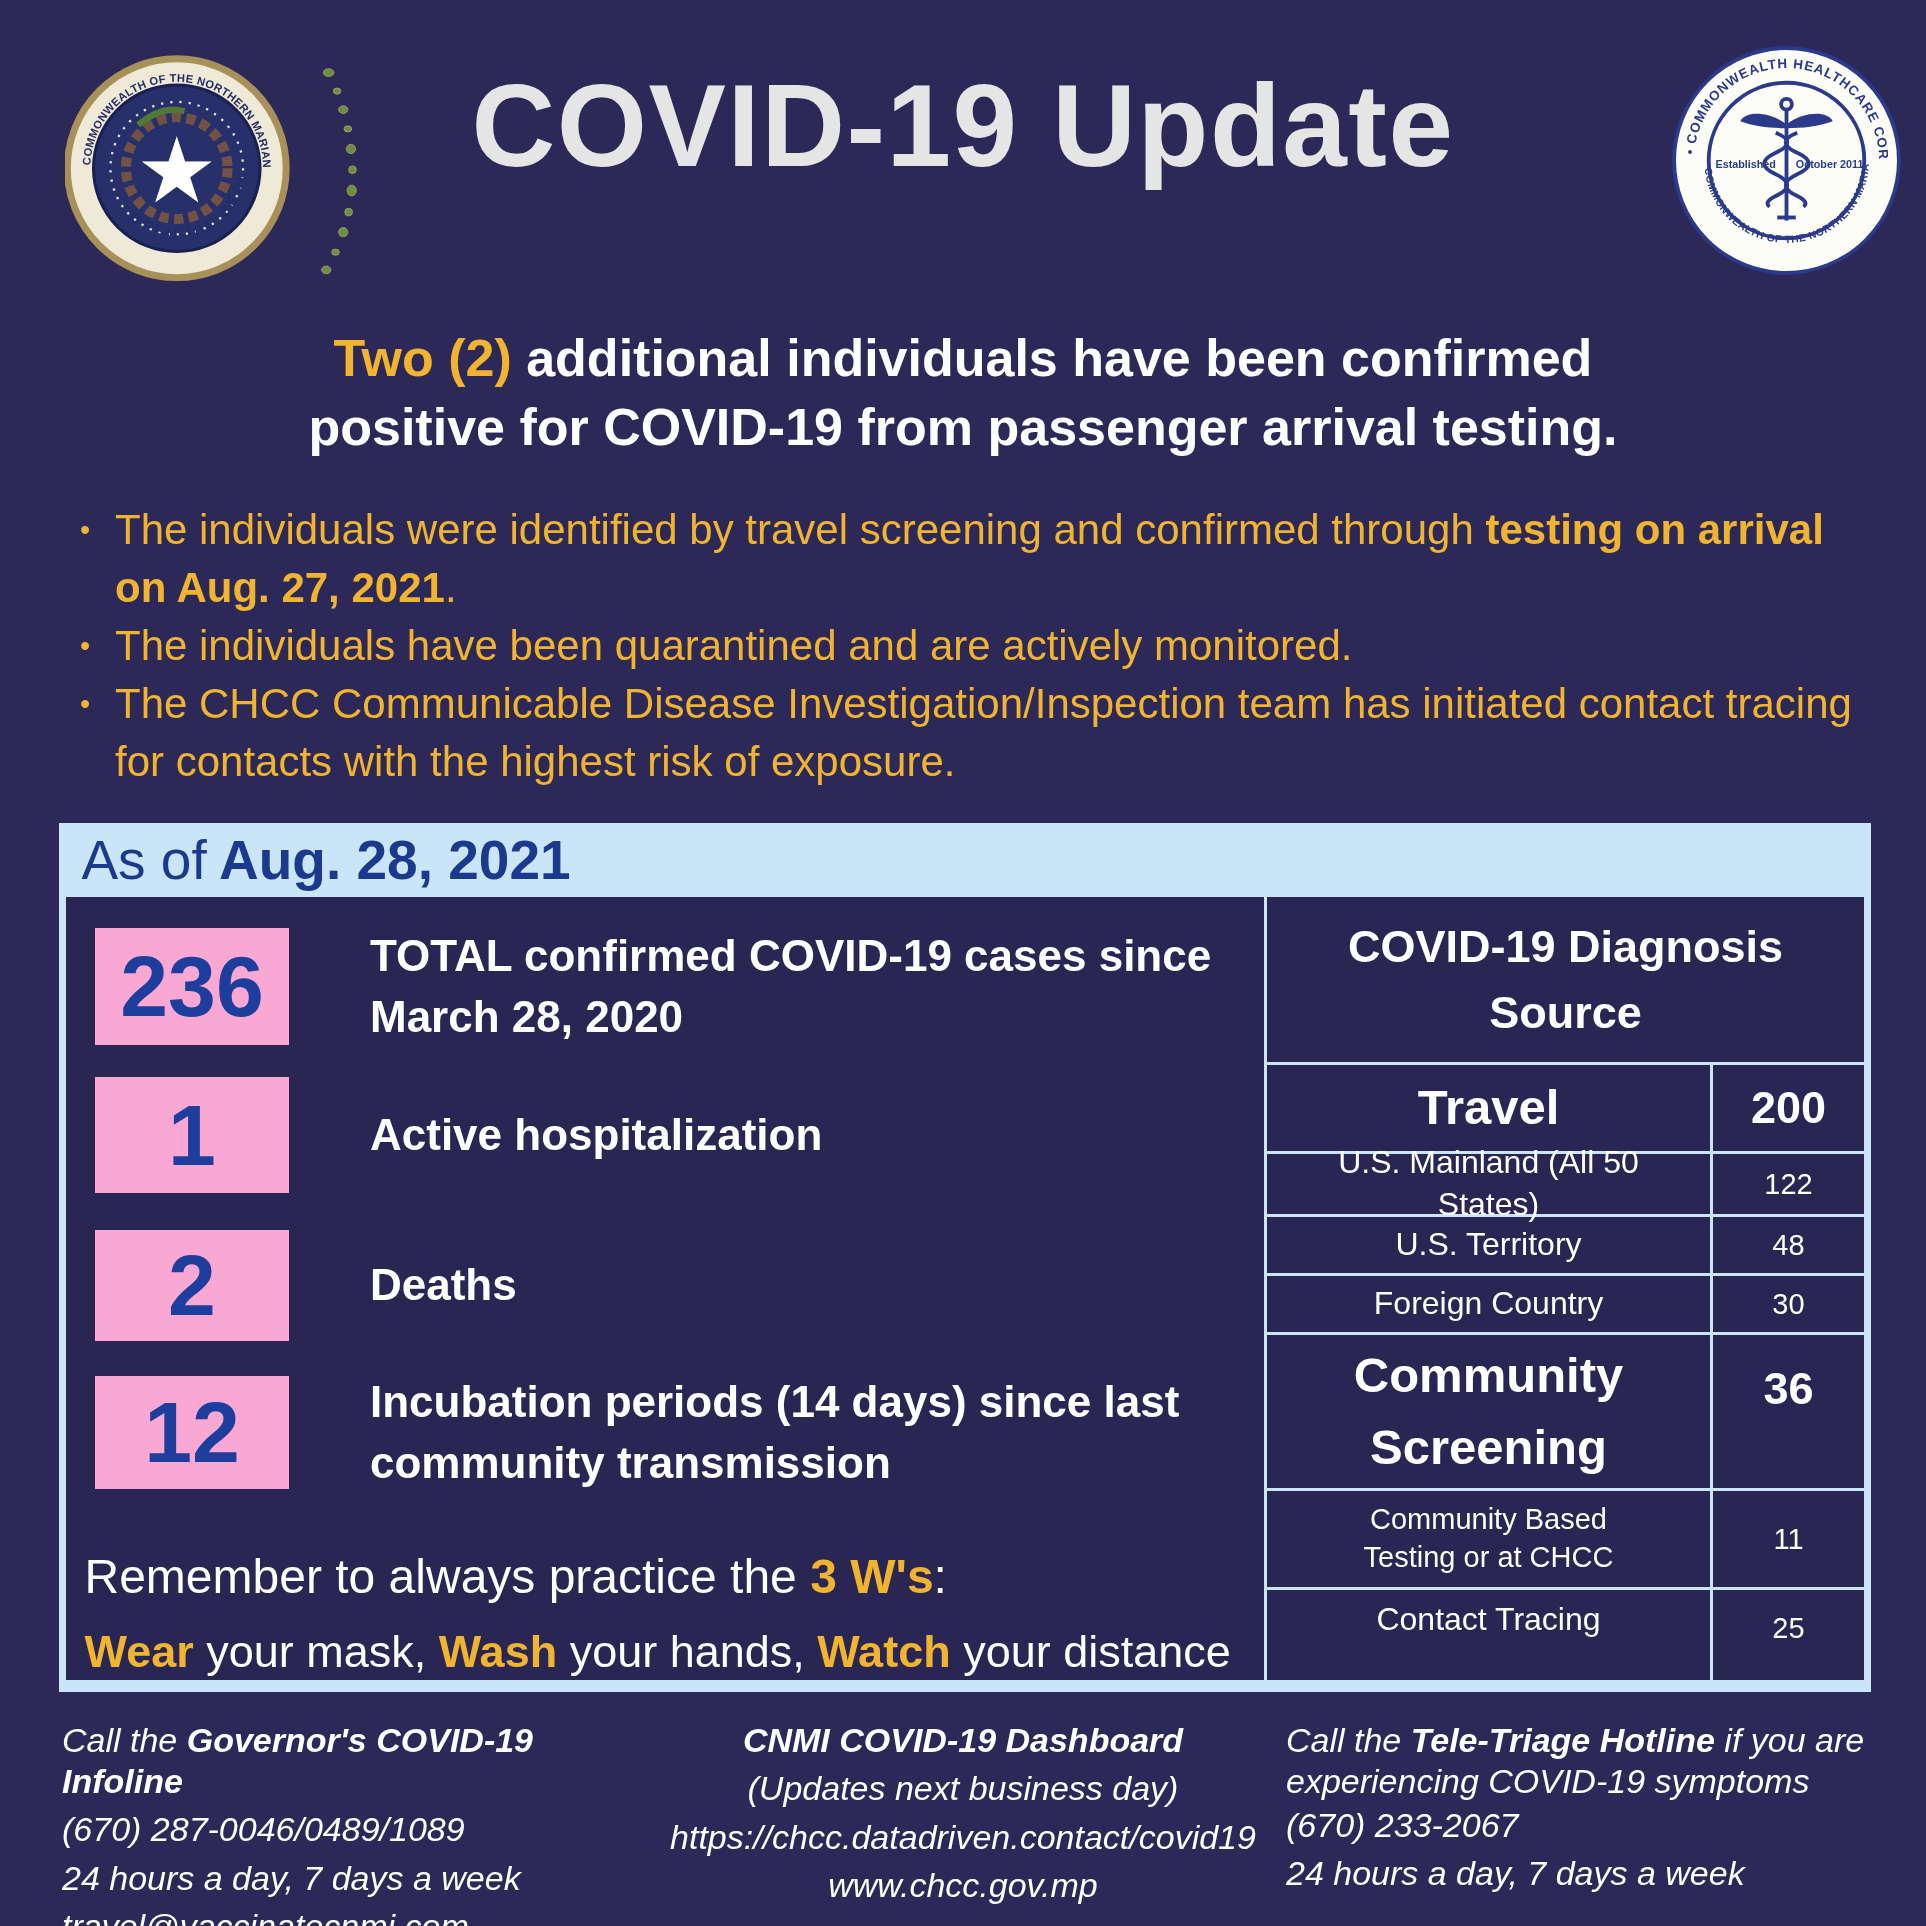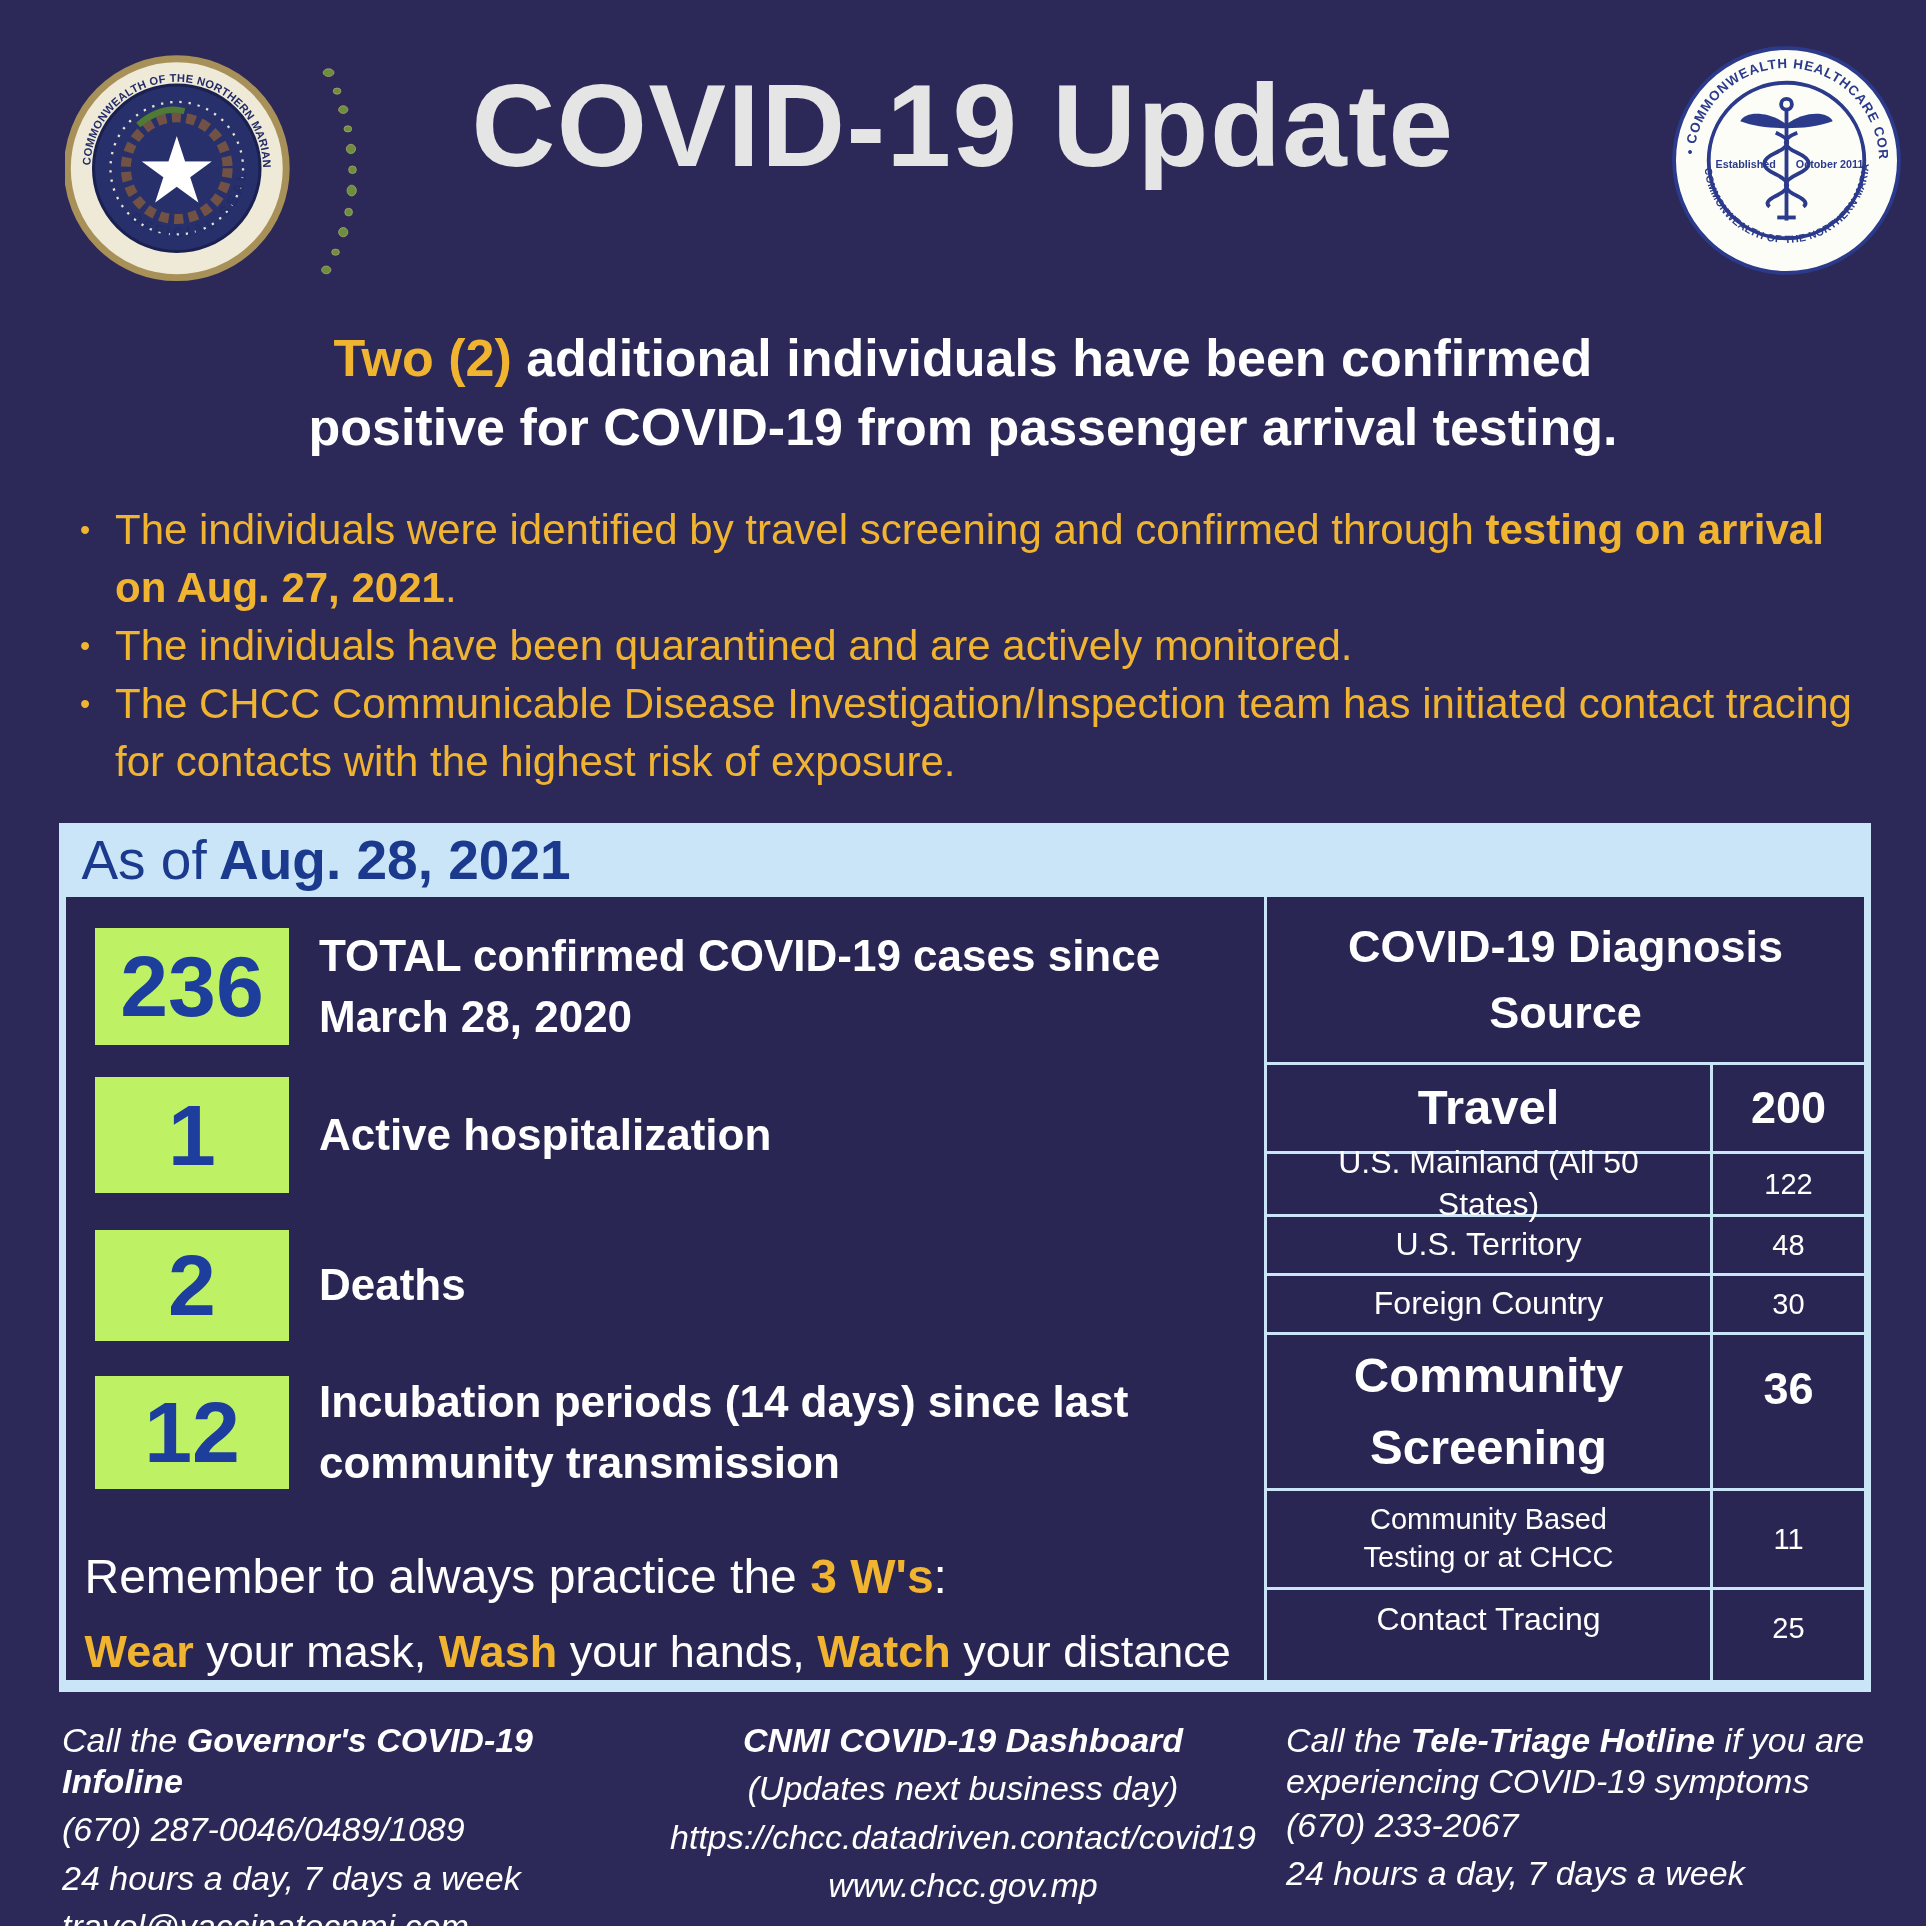--- a/index.html
+++ b/index.html
@@ -43,25 +43,25 @@
   }
   .panel-band{
     height:74px;background:#c9e5f7;display:flex;align-items:center;
     padding-left:15.4px;font-size:55px;color:#1b3a8e;
   }
   .panel-band b{margin-left:12.3px;}
   .panel-body{position:relative;height:783px;}
 
   .stat-row{position:absolute;left:29px;display:flex;align-items:center;}
   .stat-num{
-    width:194px;background:#bef264;color:#1d3e9c;font-weight:bold;
+    width:194px;background:#f9a8d4;color:#1d3e9c;font-weight:bold;
     display:flex;align-items:center;justify-content:center;font-size:86px;
     align-self:stretch;
   }
-  .stat-label{margin-left:30px;width:863px;font-size:44px;font-weight:bold;line-height:1.38;color:#fff;}
+  .stat-label{margin-left:81px;width:863px;font-size:44px;font-weight:bold;line-height:1.38;color:#fff;}
   .row1{top:31px;height:117px;}
   .row2{top:180px;height:116px;}
   .row3{top:333px;height:111px;}
   .row4{top:479px;height:113px;}
 
   .reminder{position:absolute;left:18.5px;top:652px;font-size:48px;color:#fff;}
   .reminder .gold{color:#f0b431;font-weight:bold;}
   .three-ws{position:absolute;left:18.5px;top:729px;font-size:45px;color:#fff;}
   .three-ws b{color:#f0b431;font-weight:bold;}
 

